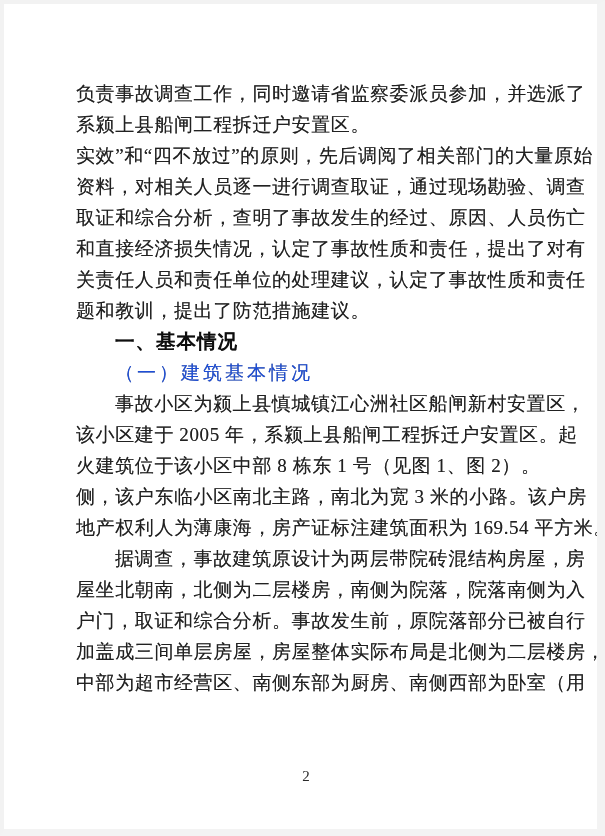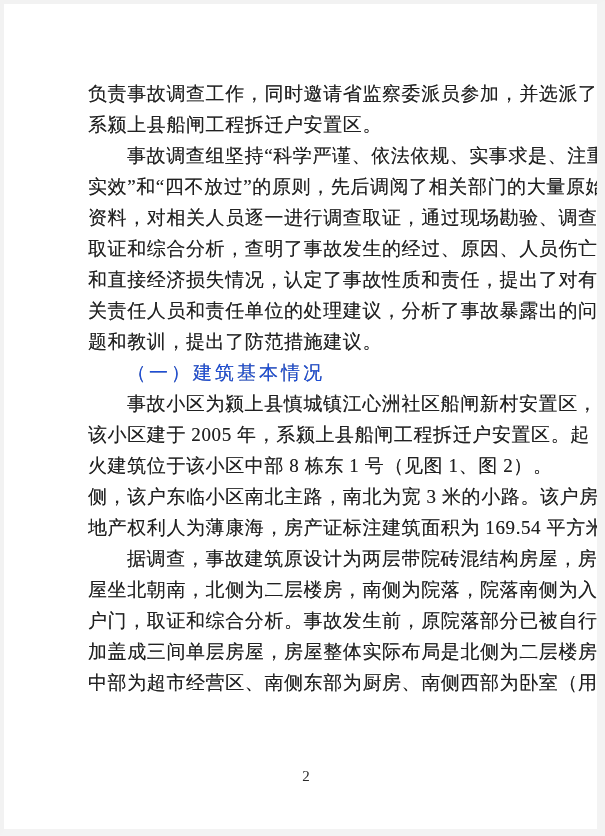--- a/index.html
+++ b/index.html
@@ -15,21 +15,21 @@
     box-sizing: border-box;
     border-top: 4px solid #f2f2f2;
     border-left: 4px solid #f2f2f2;
     border-right: 8px solid #f3f3f3;
     border-bottom: 7px solid #f3f3f3;
     overflow: hidden;
     font-family: "Liberation Serif", "DejaVu Serif", serif;
   }
   .text-block {
     position: absolute;
-    left: 84px;
+    left: 72px;
     top: 74px;
     width: 436px;
     color: #212121;
   }
   .line {
     height: 31px;
     line-height: 31px;
     white-space: pre;
     font-size: 19px;
     letter-spacing: 0.6px;
@@ -60,27 +60,27 @@
     font-family: "Liberation Serif", "DejaVu Serif", serif;
   }
 </style>
 </head>
 <body>
 
 <div class="scan-page">
   <div class="text-block" id="body-block">
       <div class="line body">负责事故调查工作，同时邀请省监察委派员参加，并选派了</div>
       <div class="line body">系颍上县船闸工程拆迁户安置区。</div>
-      <div class="line body indent">事故调查组坚持“科学严谨、依法依规、实事求是、注重</div>
       <div class="line body">实效”和“四不放过”的原则，先后调阅了相关部门的大量原始</div>
       <div class="line body">资料，对相关人员逐一进行调查取证，通过现场勘验、调查</div>
       <div class="line body">取证和综合分析，查明了事故发生的经过、原因、人员伤亡</div>
       <div class="line body">和直接经济损失情况，认定了事故性质和责任，提出了对有</div>
-      <div class="line body">关责任人员和责任单位的处理建议，分析了事故暴露出的问</div>
+      <div class="line body">关责任人员和责任单位的处理建议，认定了事故性质和责任</div>
       <div class="line body">题和教训，提出了防范措施建议。</div>
+      <div class="line heading1 indent">一、基本情况</div>
       <div class="line heading2 indent">（一）建筑基本情况</div>
       <div class="line body indent">事故小区为颍上县慎城镇江心洲社区船闸新村安置区，</div>
       <div class="line body">该小区建于 2005 年，系颍上县船闸工程拆迁户安置区。起</div>
       <div class="line body">火建筑位于该小区中部 8 栋东 1 号（见图 1、图 2）。</div>
       <div class="line body">侧，该户东临小区南北主路，南北为宽 3 米的小路。该户房</div>
       <div class="line body">地产权利人为薄康海，房产证标注建筑面积为 169.54 平方米。</div>
       <div class="line body indent">据调查，事故建筑原设计为两层带院砖混结构房屋，房</div>
       <div class="line body">屋坐北朝南，北侧为二层楼房，南侧为院落，院落南侧为入</div>
       <div class="line body">户门，取证和综合分析。事故发生前，原院落部分已被自行</div>
       <div class="line body">加盖成三间单层房屋，房屋整体实际布局是北侧为二层楼房，</div>

